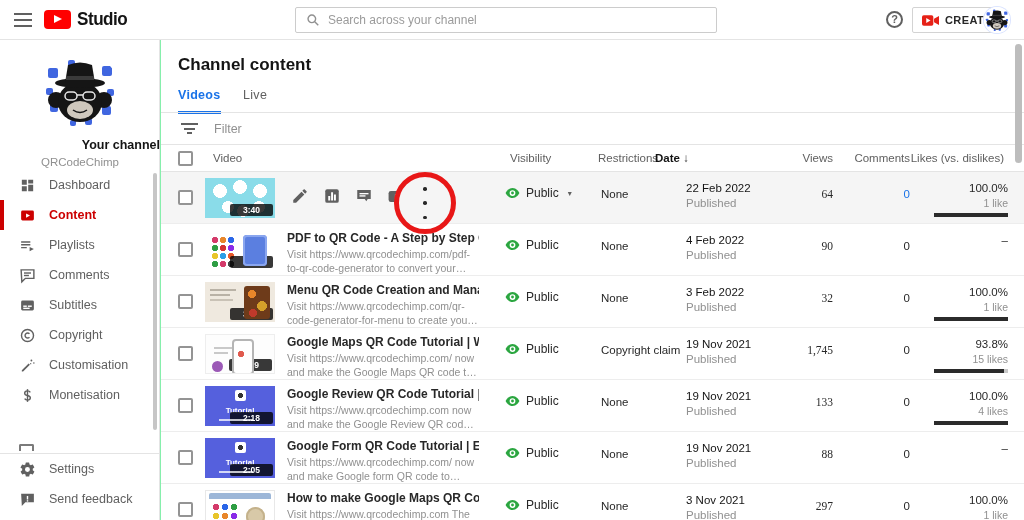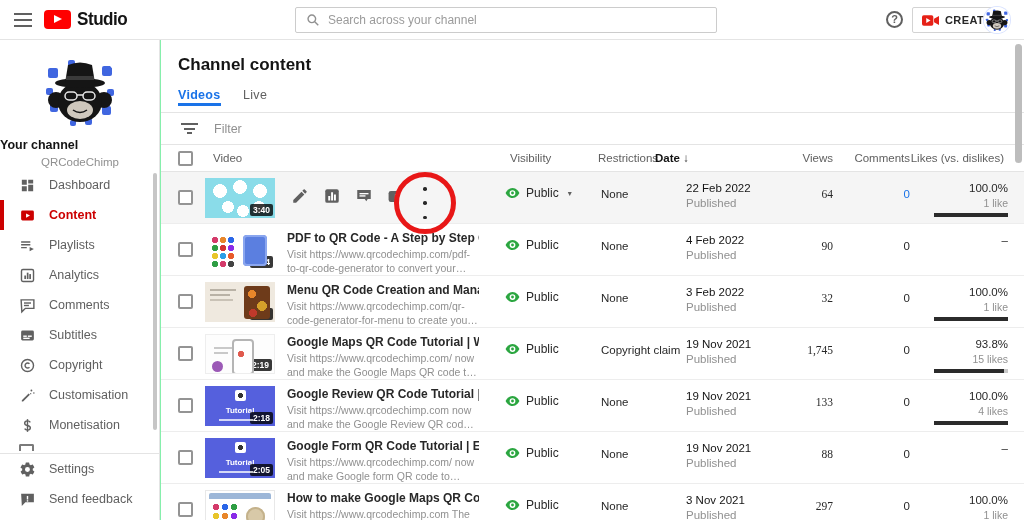--- a/index.html
+++ b/index.html
@@ -32,21 +32,21 @@
                 cursor:pointer; }
   .create-btn .label { font-size:11px; font-weight:700; letter-spacing:.4px; color:#282828; }
   .avatar-sm { position:absolute; left:984px; top:7px; width:26px; height:26px; border-radius:50%;
                overflow:hidden; background:#fff; cursor:pointer; box-shadow:0 0 0 1px #dbe4ff; }
 
   
   .sidebar { position:absolute; left:0; top:40px; width:160px; height:480px; background:#fff;
              border-right:1px solid #e4e4e4; z-index:10; }
   .avatar-lg { position:absolute; left:40px; top:12px; width:80px; height:80px; border-radius:50%;
                overflow:hidden; cursor:pointer; }
-  .ch-label { position:absolute; top:98px; width:160px; text-align:left; font-size:12.5px;
+  .ch-label { position:absolute; top:98px; width:160px; text-align:right; font-size:12.5px;
               font-weight:700; color:#141414; }
   .ch-name  { position:absolute; top:116px; width:160px; text-align:center; font-size:11.5px; color:#909090; }
   .nav { position:absolute; left:0; top:130px; width:182px; }
   .nav-item { position:relative; height:30px; display:flex; align-items:center; cursor:pointer; }
   .nav-item .nicon { width:20px; height:20px; margin-left:17px; display:flex; align-items:center;
                      justify-content:center; color:#606060; font-size:15px; }
   .nav-item .nlabel { margin-left:12px; font-size:12.5px; color:#606060; }
   .nav-item.active::before { content:""; position:absolute; left:0; top:0; width:4px; height:100%; background:#c00; }
   .nav-item.active .nlabel { color:#c00; font-weight:700; }
   .nav-item.active .nicon { color:#c00; }
@@ -54,21 +54,21 @@
                   border-bottom:none; border-radius:2px 2px 0 0; }
   .nav-divider { position:absolute; left:0; top:413px; width:159px; height:1px; background:#e4e4e4; }
   .nav-footer { position:absolute; left:0; top:414px; width:160px; }
   .side-scroll { position:absolute; left:153px; top:133px; width:4px; height:257px; background:#c6c6c6;
                  border-radius:2px; cursor:pointer; }
 
   
   .main { position:absolute; left:161px; top:40px; width:863px; height:480px; background:#fff; overflow:hidden; }
   .page-title { position:absolute; left:17px; top:15px; font-size:17px; font-weight:700; color:#141414; }
   .tab { position:absolute; top:48px; font-size:12.5px; font-weight:700; letter-spacing:.3px;
-         padding-bottom:1px; cursor:pointer; }
+         padding-bottom:9px; cursor:pointer; }
   .tab.videos { left:17px; color:#1a73e8; border-bottom:3px solid #1a73e8; }
   .tab.live { left:82px; color:#606060; font-weight:400; }
   .tabs-border { position:absolute; left:0; top:72px; width:863px; height:1px; background:#e4e4e4; }
   .filter-row { position:absolute; left:0; top:73px; width:863px; height:32px; border-bottom:1px solid #e4e4e4;
                 display:flex; align-items:center; }
   .funnel { margin-left:20px; width:17px; cursor:pointer; }
   .funnel span { display:block; height:2px; background:#606060; margin:2.5px auto; }
   .funnel .f1{width:17px;} .funnel .f2{width:11px;} .funnel .f3{width:5px;}
   .filter-text { margin-left:16px; font-size:12.5px; color:#909090; cursor:text; }
 
@@ -83,21 +83,21 @@
 
   .rows { position:absolute; left:0; top:132px; width:863px; }
   .vrow { position:relative; width:863px; height:52px; border-bottom:1px solid #ededed; background:#fff; }
   .vrow.hover { background:#f5f5f5; }
   .cb { position:absolute; left:17px; width:15px; height:15px; border:2px solid #949494; border-radius:2px;
         background:#fff; cursor:pointer; }
   .vrow .cb { top:18px; }
   .thumb { position:absolute; left:44px; top:6px; width:70px; height:40px; background:#ddd; overflow:hidden;
            cursor:pointer; }
   .duration { position:absolute; right:2px; bottom:2px; background:rgba(0,0,0,.78); color:#fff;
-              font-size:8.5px; font-weight:700; padding:0 3px; border-radius:2px; line-height:12px; }
+              font-size:8.5px; font-weight:700; padding:0 13px; border-radius:2px; line-height:12px; }
   .thumb-label { position:absolute; left:0; right:0; top:20px; text-align:center; color:#fff;
                  font-size:8px; font-weight:700; }
   
   .thumb.diagram { background:#8edcе8; background-color:#8adce9;
     background-image:
       radial-gradient(circle 7px at 15px 13px,#fff 97%,transparent),
       radial-gradient(circle 5px at 15px 13px,#2e9e44 97%,transparent),
       radial-gradient(circle 7px at 35px 9px,#fff 97%,transparent),
       radial-gradient(circle 5px at 35px 9px,#222 97%,transparent),
       radial-gradient(circle 7px at 55px 13px,#fff 97%,transparent),
@@ -290,31 +290,20 @@
         <div class="nav-item">
           <span class="nicon">
             <svg width="17" height="17" viewBox="0 0 24 24" fill="currentColor">
               <path d="M3 6h13v2H3zM3 10h13v2H3zM3 14h8v2H3zM15 14l6 3-6 3z"></path>
             </svg>
           </span>
           <span class="nlabel">Playlists</span>
         </div>
         <div class="nav-item">
           <span class="nicon">
-            <svg width="17" height="17" viewBox="0 0 24 24">
-              <rect x="3.5" y="3.5" width="17" height="17" rx="2" fill="none" stroke="currentColor" stroke-width="2"></rect>
-              <rect x="7.5" y="12" width="2.4" height="5" fill="currentColor"></rect>
-              <rect x="11" y="8" width="2.4" height="9" fill="currentColor"></rect>
-              <rect x="14.5" y="10" width="2.4" height="7" fill="currentColor"></rect>
-            </svg>
-          </span>
-          <span class="nlabel">Analytics</span>
-        </div>
-        <div class="nav-item">
-          <span class="nicon">
             <svg width="17" height="17" viewBox="0 0 24 24" fill="none" stroke="currentColor" stroke-width="2">
               <path d="M3 4h18v12H9l-5 5z"></path>
               <line x1="7" y1="8.5" x2="17" y2="8.5"></line>
               <line x1="7" y1="12" x2="14" y2="12"></line>
             </svg>
           </span>
           <span class="nlabel">Comments</span>
         </div>
         <div class="nav-item">
           <span class="nicon">

